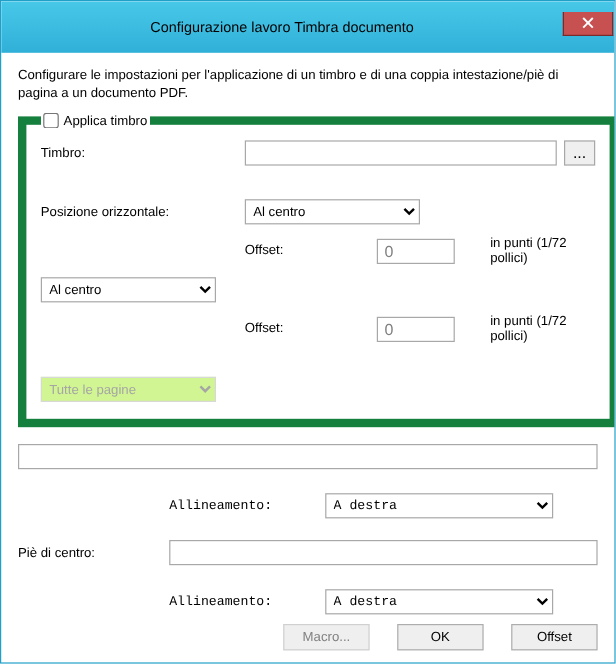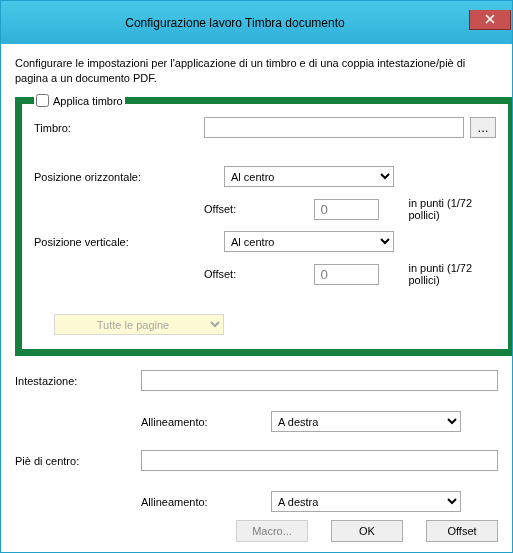--- a/index.html
+++ b/index.html
@@ -76,29 +76,29 @@
   }
   input[type=text].full {
     flex:1; height:21px; border:1px solid #a8a8a8; padding:1px 3px; background:#fff;
   }
   input[type=text].num {
     width: 65px; height:21px; border:1px solid #a8a8a8; padding:1px 5px; background:#fff; color:#808080;
   }
   select.sel {
     height: 21px; border:1px solid #a8a8a8; background:#fff; font-family:inherit; font-size:11px; padding:1px 2px;
   }
-  select.sel.w1 { width: 170px; margin-left: 20px; }
+  select.sel.w1 { width: 146px; }
   select.sel.w2 { width: 190px; }
-  select.sel.disabled { color:#808080; background:#fef9c3; border-color:#c8c8c8;text-align:center;}
+  select.sel.disabled { color:#808080; background:#bef264; border-color:#c8c8c8;}
   .browsebtn {
     width: 26px; height: 21px; margin-left: 6px;
     border:1px solid #a8a8a8; background:#efefef; text-align:center; line-height:17px;
   }
   .unit { margin-left: 8px; }
-  .sub-row { margin-left: 126px; display:flex; align-items:center; margin-top:10px;}
+  .sub-row { margin-left: 126px; display:flex; align-items:center; margin-top:10px;font-family:Liberation Mono, monospace;}
   .sub-row .align-lbl { width: 130px; }
   .buttons {
     display:flex; justify-content:flex-end; gap:23px; margin-top:auto; padding-top:8px;
   }
   button.btn {
     width: 72px; height: 22px;
     border: 1px solid #adadad; background: #efefef;
     font-family: inherit; font-size: 11px;
   }
   button.btn.disabled { color:#808080; border-color:#d0d0d0; }
@@ -140,42 +140,40 @@
         <option>Al centro</option>
       </select>
     </div>
     <div class="sub-offset">
       <div class="offset-lbl">Offset:</div>
       <input type="text" class="num" value="0" style="">
       <div class="unit">in punti (1/72 pollici)</div>
     </div>
 
     <div class="row">
-      <div class="label-col">Posizione verticale:</div>
       <select class="sel w1">
         <option>Al centro</option>
       </select>
     </div>
     <div class="sub-offset">
       <div class="offset-lbl">Offset:</div>
       <input type="text" class="num" value="0" style="">
       <div class="unit">in punti (1/72 pollici)</div>
     </div>
 
     <div class="gap"></div>
 
     <div class="row">
       <select class="sel w1 disabled" disabled="">
         <option>Tutte le pagine</option>
       </select>
     </div>
   </fieldset>
 
   <div class="row">
-    <div class="label-col sm">Intestazione:</div>
     <input type="text" class="full" value="" style="">
   </div>
   <div class="sub-row">
     <div class="align-lbl">Allineamento:</div>
     <select class="sel w2">
       <option>A destra</option>
     </select>
   </div>
 
   <div class="gap"></div>

